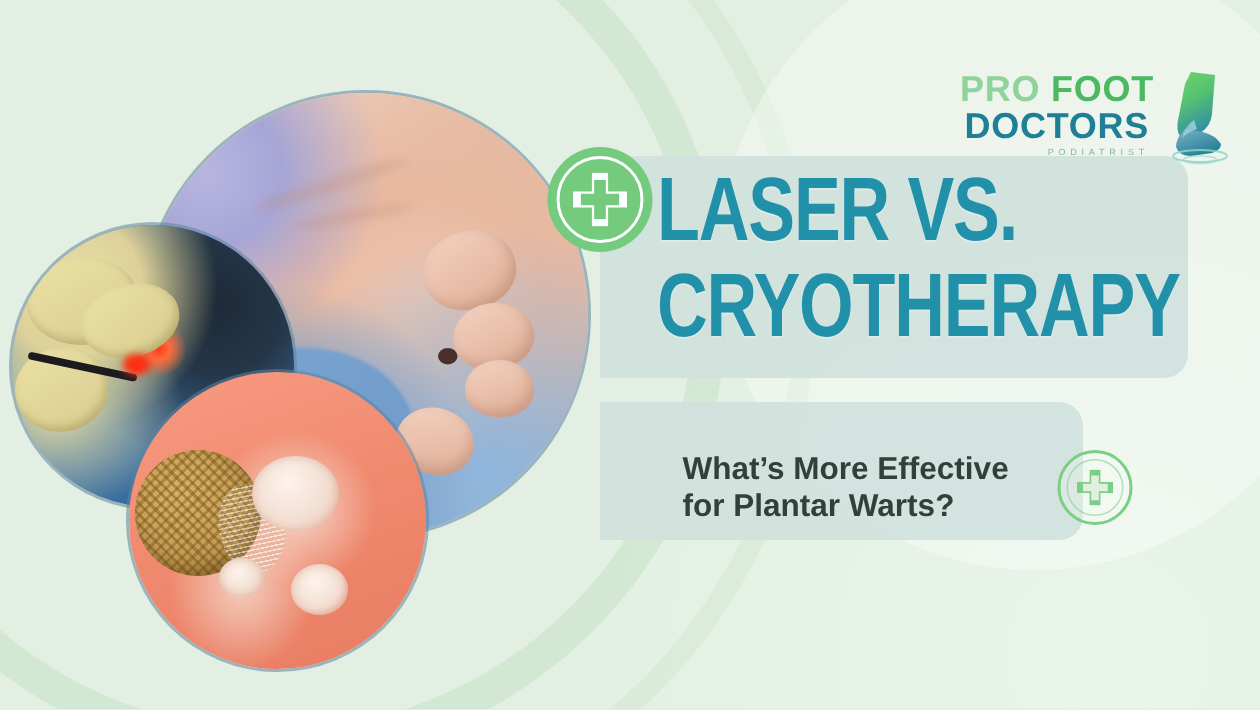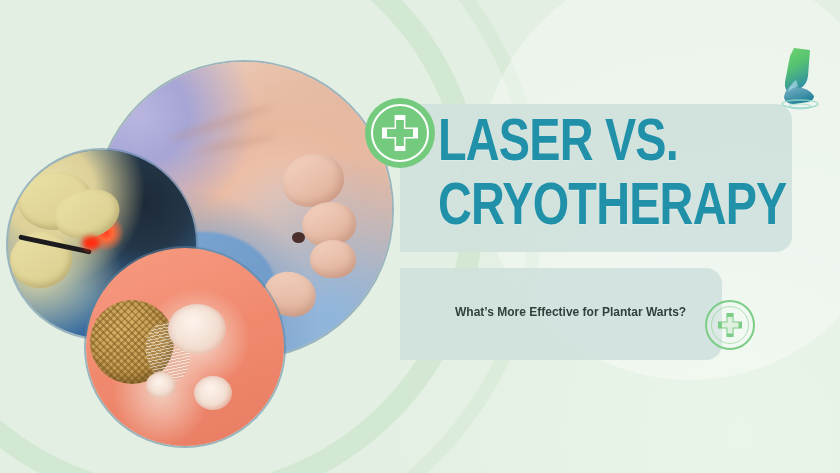--- a/index.html
+++ b/index.html
@@ -192,21 +192,21 @@
   .title-line{
     color:#2191a9;font-weight:bold;
     font-size:60px;line-height:64px;
     letter-spacing:-1px;
     transform:scaleX(0.78);transform-origin:left center;
     white-space:nowrap;
     text-shadow:0 1px 0 rgba(255,255,255,0.25);
   }
   .subtitle{
     position:absolute;left:455px;top:300px;width:250px;
-    color:#32403c;font-size:12px;font-weight:bold;line-height:25px;
+    color:#32403c;font-size:21px;font-weight:bold;line-height:25px;
   }
 </style>
 </head>
 <body>
 
 <div class="banner">
 
   <div class="bg-ring r1"></div>
   <div class="bg-ring r2"></div>
   <div class="bg-soft"></div>
@@ -252,20 +252,27 @@
   </div>
 
   <div class="cross-badge filled">
     <div class="ring"></div>
     <div class="plus-shape">
       <div class="plus-inner"></div>
     </div>
   </div>
 
   <div class="logo">
+    <div class="logo-text">
+      <div class="logo-line1">
+        <span class="logo-pro">PRO</span><span>&nbsp;</span><span class="logo-foot">FOOT</span>
+      </div>
+      <div class="logo-line2">DOCTORS</div>
+      <div class="logo-sub">PODIATRIST</div>
+    </div>
     <div class="logo-mark">
       <svg width="52" height="66" viewBox="0 0 52 66">
         <defs>
           <linearGradient id="legGrad" x1="0" y1="0" x2="0.3" y2="1">
             <stop offset="0%" stop-color="#6fd36f"></stop>
             <stop offset="45%" stop-color="#56c271"></stop>
             <stop offset="100%" stop-color="#2e8ca8"></stop>
           </linearGradient>
           <linearGradient id="footGrad" x1="0" y1="0" x2="0.6" y2="1">
             <stop offset="0%" stop-color="#7fb4c9"></stop>

